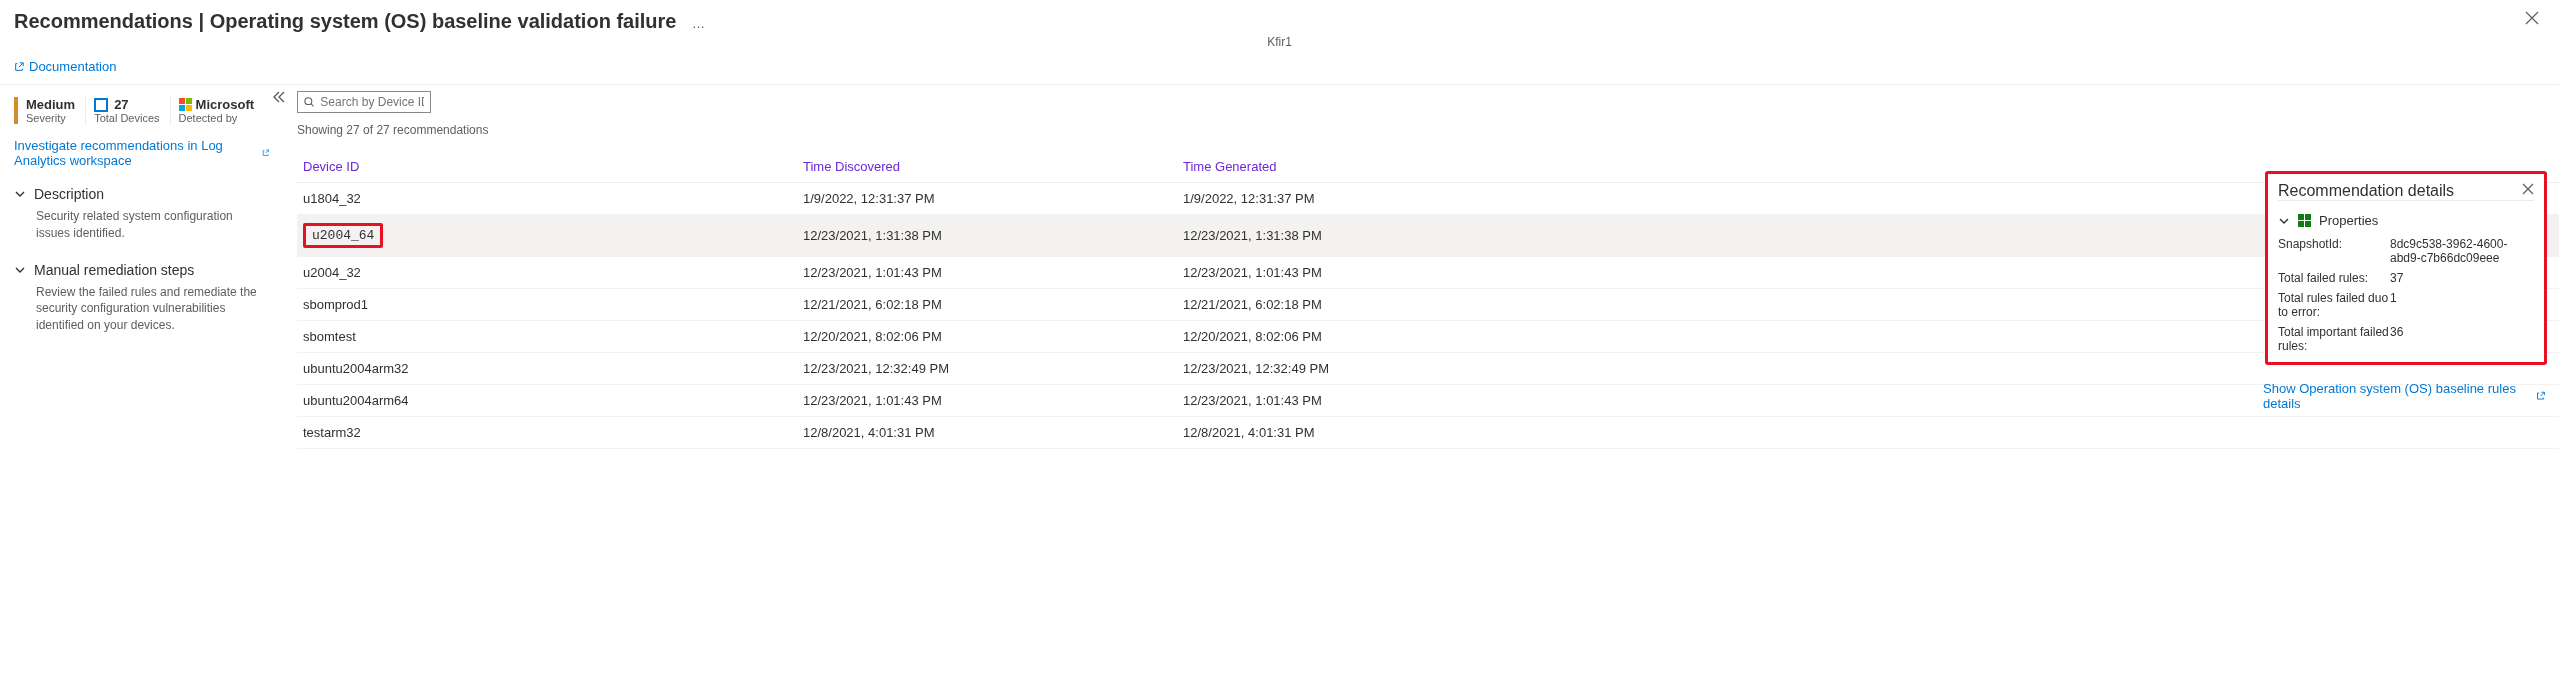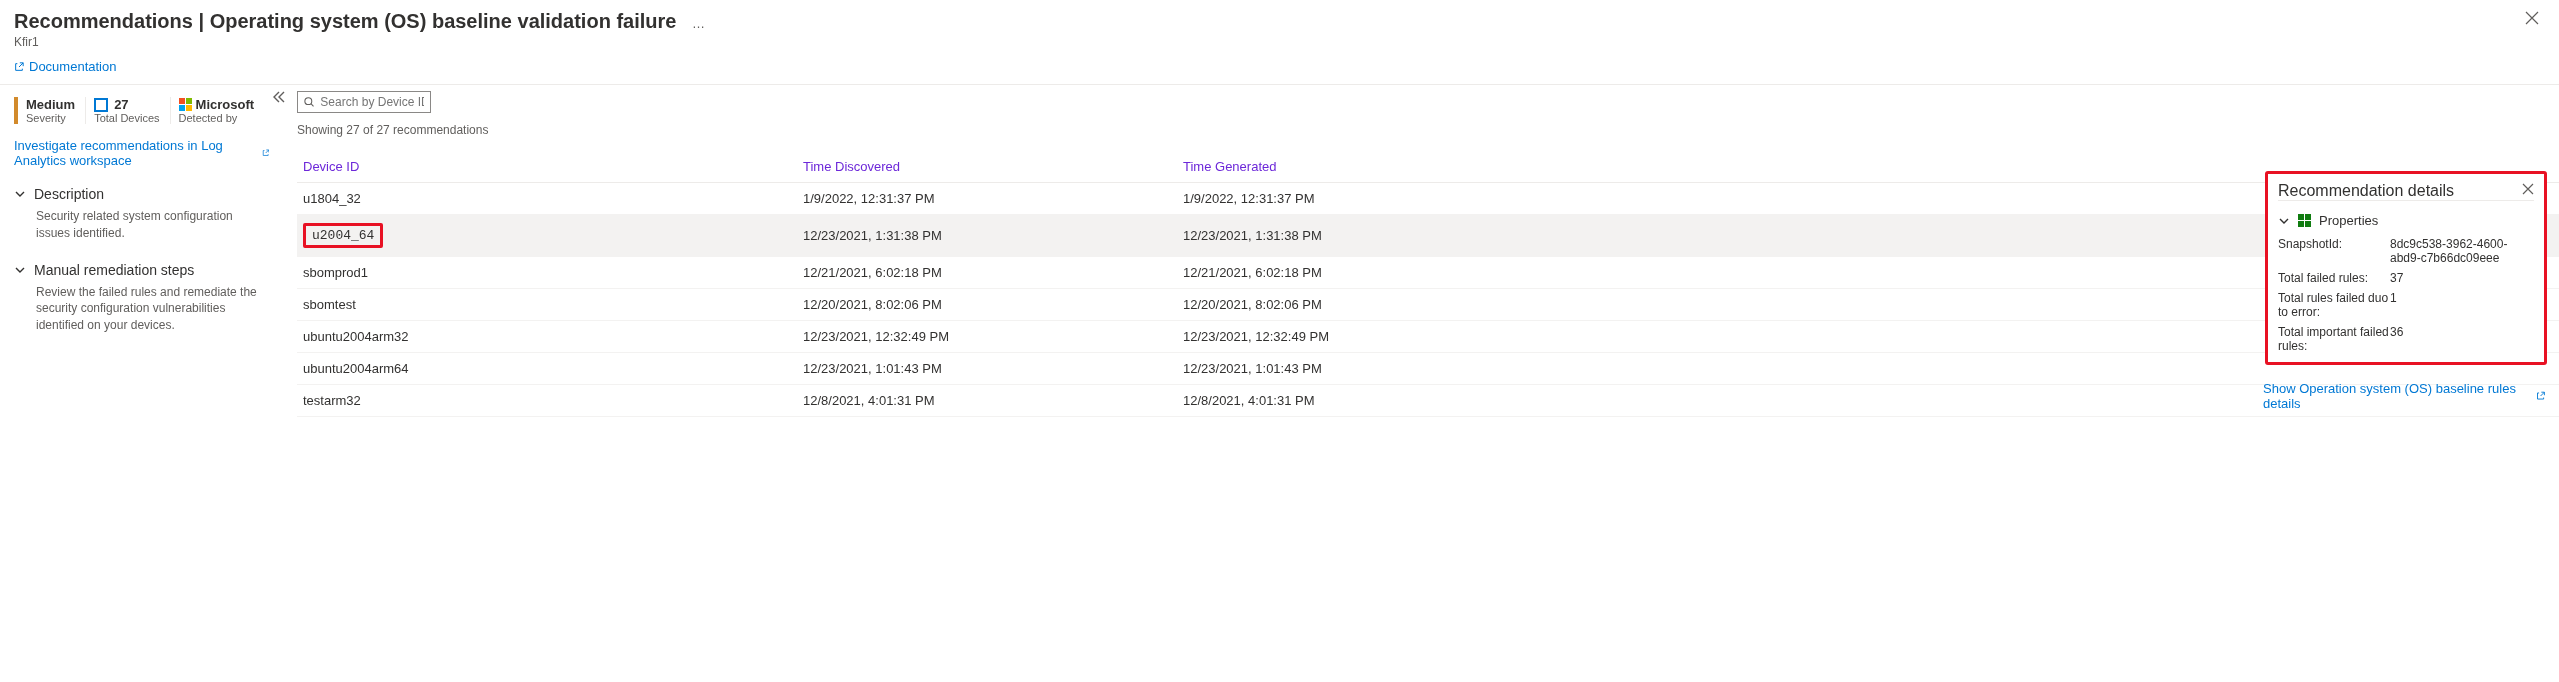--- a/index.html
+++ b/index.html
@@ -4,21 +4,21 @@
   <style>
     * { box-sizing: border-box; margin: 0; padding: 0; }
     body {
       font-family: 'Segoe UI', Tahoma, Geneva, Verdana, sans-serif;
       font-size: 13px;
       color: #323130;
       background: #fff;
     }
     .header { padding: 10px 14px 8px 14px; position: relative; }
     .header-title { font-size: 20px; font-weight: 600; color: #323130; }
-    .header-sub { font-size: 12px; color: #605e5c; margin-top: 2px; }
+    .header-sub { font-size: 12px; color: #605e5c; margin-top: 2px; text-align: center; }
     .header-close {
       position: absolute; right: 20px; top: 10px;
       font-size: 17px; color: #605e5c; cursor: pointer;
     }
     .doc-link {
       padding: 2px 14px 10px 14px;
       color: #0078d4; font-size: 13px; display:flex; align-items:center; gap:5px; cursor:pointer;
     }
     .ext-icon { width:10px; height:10px; display:inline-block;}
     .divider-top { border-top: 1px solid #edebe9; }
@@ -191,20 +191,25 @@
             <td><span class="cell-wrap">u1804_32</span></td>
             <td>1/9/2022, 12:31:37 PM</td>
             <td>1/9/2022, 12:31:37 PM</td>
           </tr>
           <tr class="selected highlighted">
             <td><span class="cell-wrap">u2004_64</span></td>
             <td>12/23/2021, 1:31:38 PM</td>
             <td>12/23/2021, 1:31:38 PM</td>
           </tr>
           <tr>
+            <td><span class="cell-wrap">u2004_32</span></td>
+            <td>12/23/2021, 1:01:43 PM</td>
+            <td>12/23/2021, 1:01:43 PM</td>
+          </tr>
+          <tr>
             <td><span class="cell-wrap">sbomprod1</span></td>
             <td>12/21/2021, 6:02:18 PM</td>
             <td>12/21/2021, 6:02:18 PM</td>
           </tr>
           <tr>
             <td><span class="cell-wrap">sbomtest</span></td>
             <td>12/20/2021, 8:02:06 PM</td>
             <td>12/20/2021, 8:02:06 PM</td>
           </tr>
           <tr>

